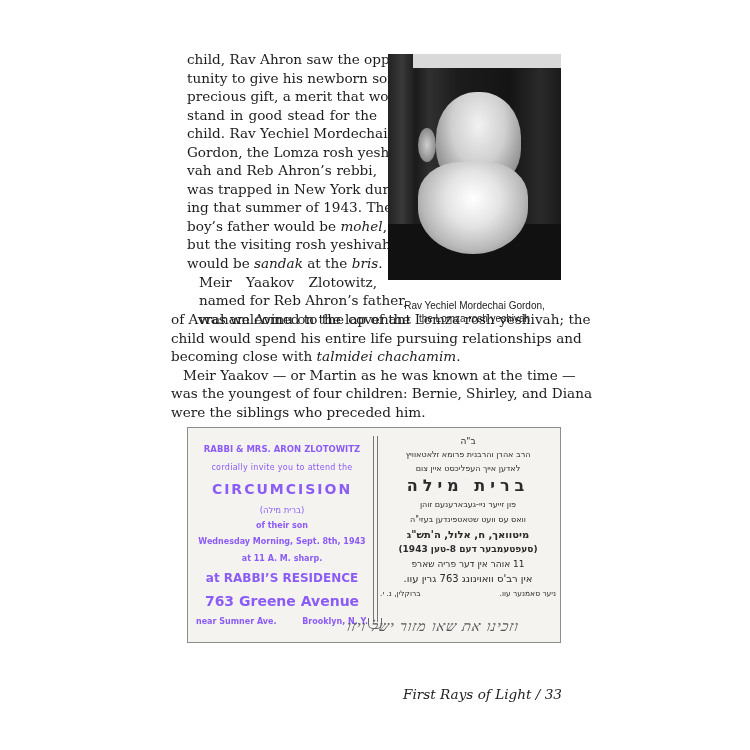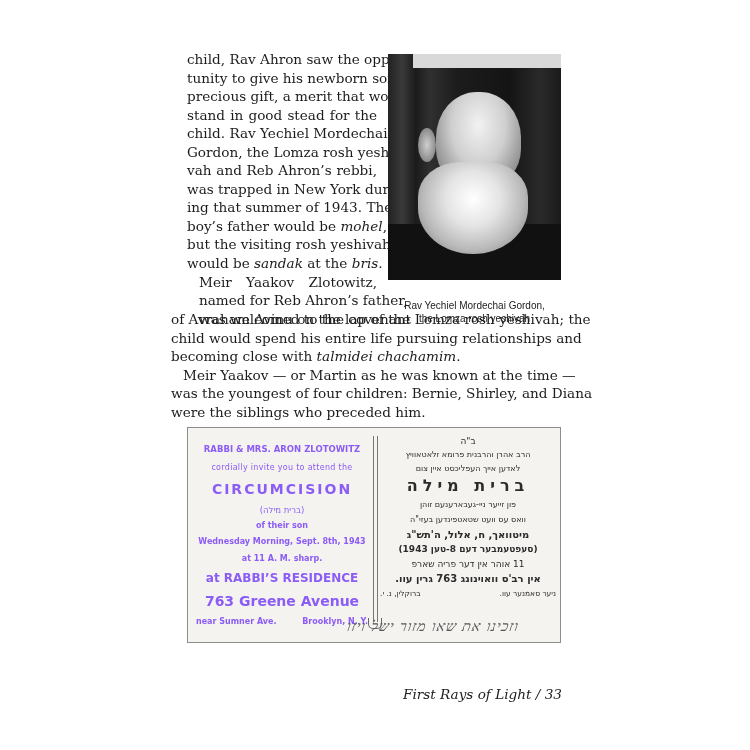--- a/index.html
+++ b/index.html
@@ -122,21 +122,21 @@
     <div class="inv-right">
       <div style="font-size:9px;margin-top:4px;">ב"ה</div>
       <div style="font-size:8px;margin-top:4px;">הרב אהרן והרבנית פרומא זלאטאוויץ</div>
       <div style="font-size:8px;margin-top:5px;">לאדען אייך העפליכסט איין צום</div>
       <div style="font-size:16px;font-weight:bold;letter-spacing:5px;margin-top:3px;">ברית מילה</div>
       <div style="font-size:8px;margin-top:5px;">פון זייער ניי-געבארענעם זוהן</div>
       <div style="font-size:8px;margin-top:6px;">וואס עס וועט שטאטפינדען בעזי"ה</div>
       <div style="font-size:10px;font-weight:bold;margin-top:5px;">מיטוואך, ח, אלול, ה'תש"ג</div>
       <div style="font-size:9px;font-weight:bold;margin-top:4px;">(סעפטעמבער דעם 8-טען 1943)</div>
       <div style="font-size:9px;margin-top:5px;">11 אוהר אין דער פריה שארפ</div>
-      <div style="font-size:10px;font-weight:bold;margin-top:4px;">אין רב'ס וואוינונג 763 גרין עוו.</div>
+      <div style="font-size:10px;font-weight:normal;margin-top:4px;">אין רב'ס וואוינונג 763 גרין עוו.</div>
       <div style="font-size:7.5px;margin-top:5px;display:flex;justify-content:space-between;">
         <span>ניער סאמנער עוו.</span>
         <span>ברוקלין, נ. י.</span>
       </div>
     </div>
 
     <div class="handwriting">וזכינו את שאו מזור ישל ויזו</div>
   </div>
 
 

